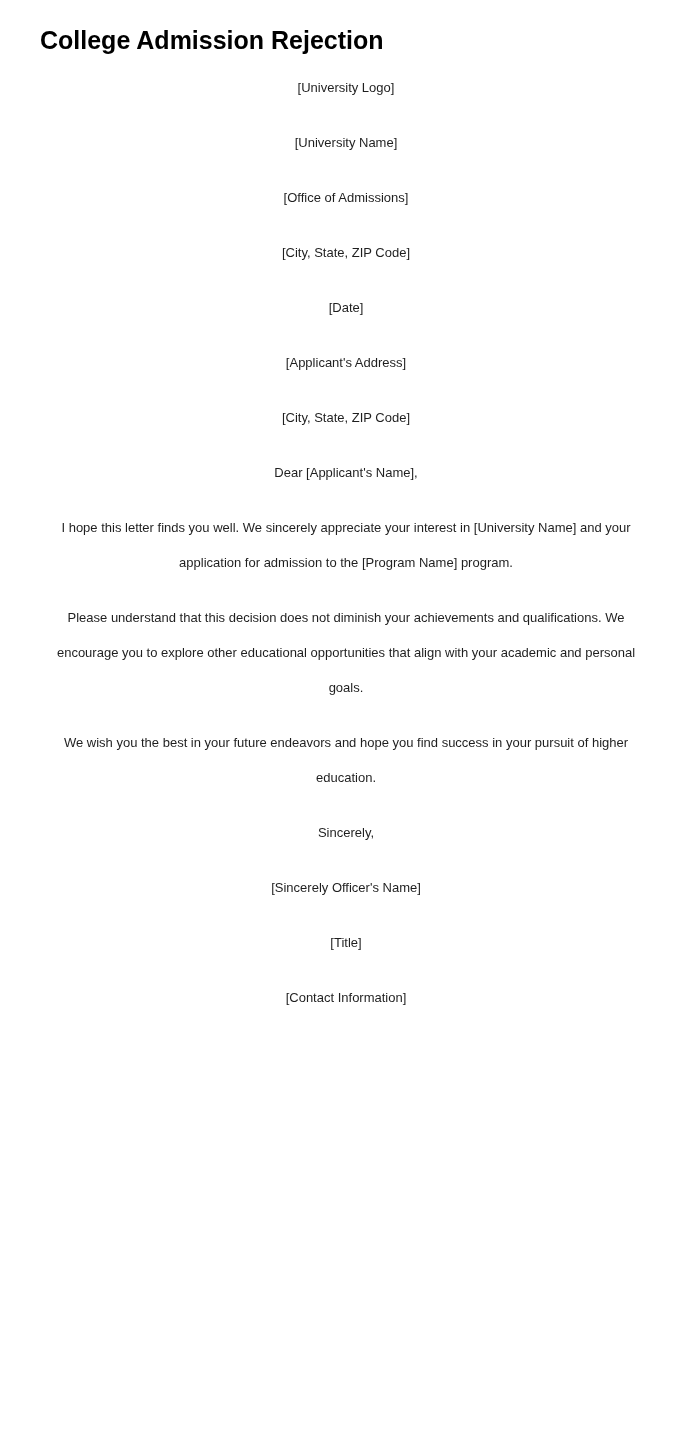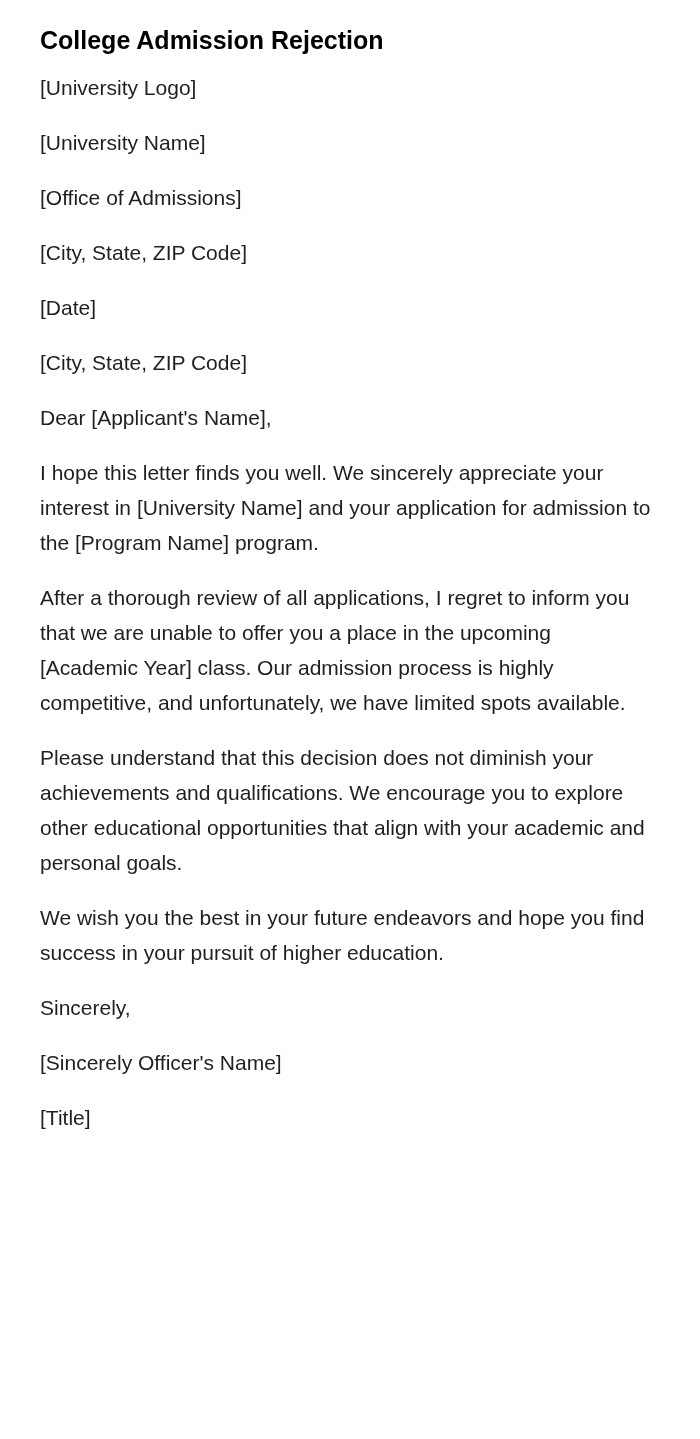--- a/index.html
+++ b/index.html
@@ -20,45 +20,47 @@
     margin: 24px 0 14px 0;
     font-size: 25px;
     line-height: 32px;
     font-weight: 700;
     color: #000000;
     letter-spacing: 0;
   }
   .doc-line, .doc-paragraph {
     margin: 0 0 20px 0;
     max-width: 612px;
-    font-size: 21px;
+    font-size: 13px;
     line-height: 35px;
     font-weight: 400;
     color: #1f1f1f;
+    text-align: center;
   }
 </style>
 </head>
 <body>
 
 <div class="page">
 
   <h1 class="doc-title">College Admission Rejection</h1>
 
   <p class="doc-line">[University Logo]</p>
   <p class="doc-line">[University Name]</p>
   <p class="doc-line">[Office of Admissions]</p>
   <p class="doc-line">[City, State, ZIP Code]</p>
   <p class="doc-line">[Date]</p>
+  <p class="doc-line">[Applicant's Address]</p>
   <p class="doc-line">[City, State, ZIP Code]</p>
 
   <p class="doc-line">Dear [Applicant's Name],</p>
 
   <p class="doc-paragraph">I hope this letter finds you well. We sincerely appreciate your interest in [University Name] and your application for admission to the [Program Name] program.</p>
-  <p class="doc-paragraph">After a thorough review of all applications, I regret to inform you that we are unable to offer you a place in the upcoming [Academic Year] class. Our admission process is highly competitive, and unfortunately, we have limited spots available.</p>
   <p class="doc-paragraph">Please understand that this decision does not diminish your achievements and qualifications. We encourage you to explore other educational opportunities that align with your academic and personal goals.</p>
   <p class="doc-paragraph">We wish you the best in your future endeavors and hope you find success in your pursuit of higher education.</p>
 
   <p class="doc-line">Sincerely,</p>
 
   <p class="doc-line">[Sincerely Officer's Name]</p>
   <p class="doc-line">[Title]</p>
+  <p class="doc-line">[Contact Information]</p>
 
 </div>
 
 </body></html>

